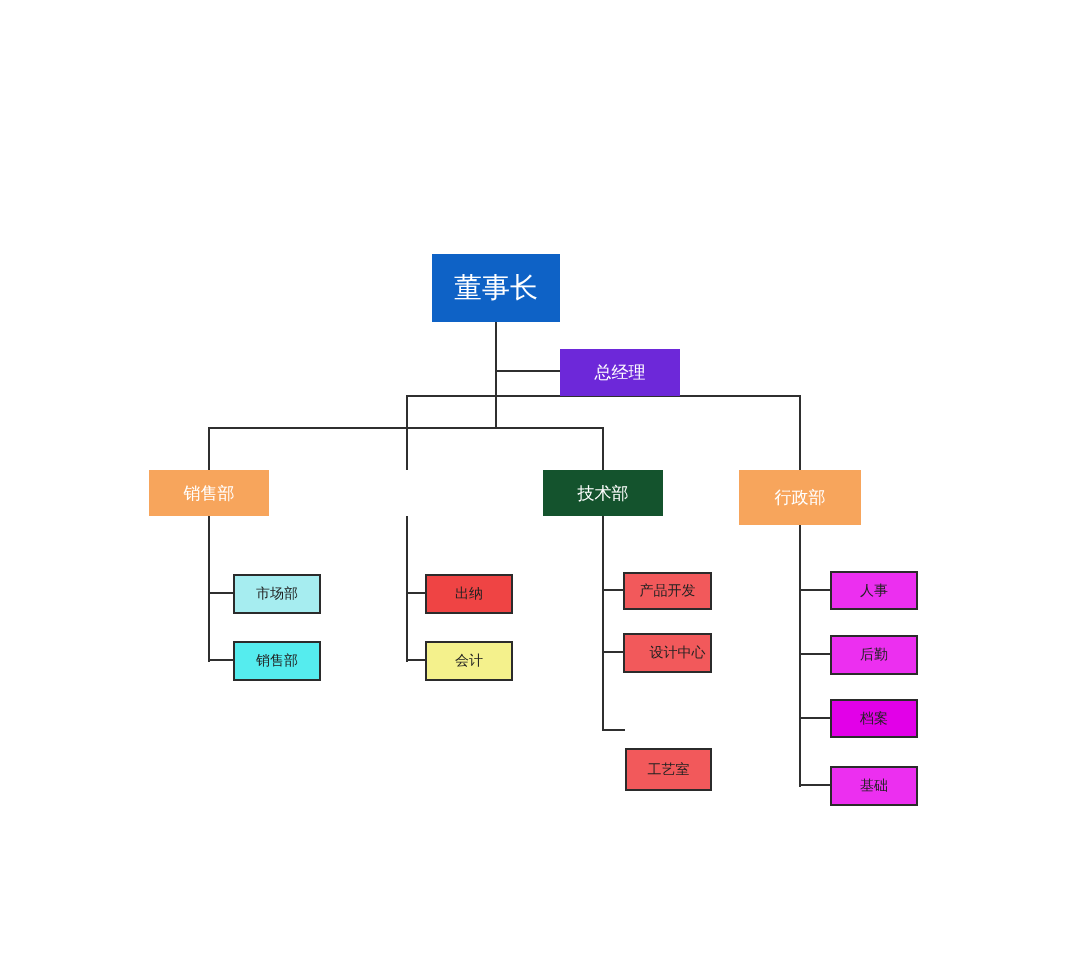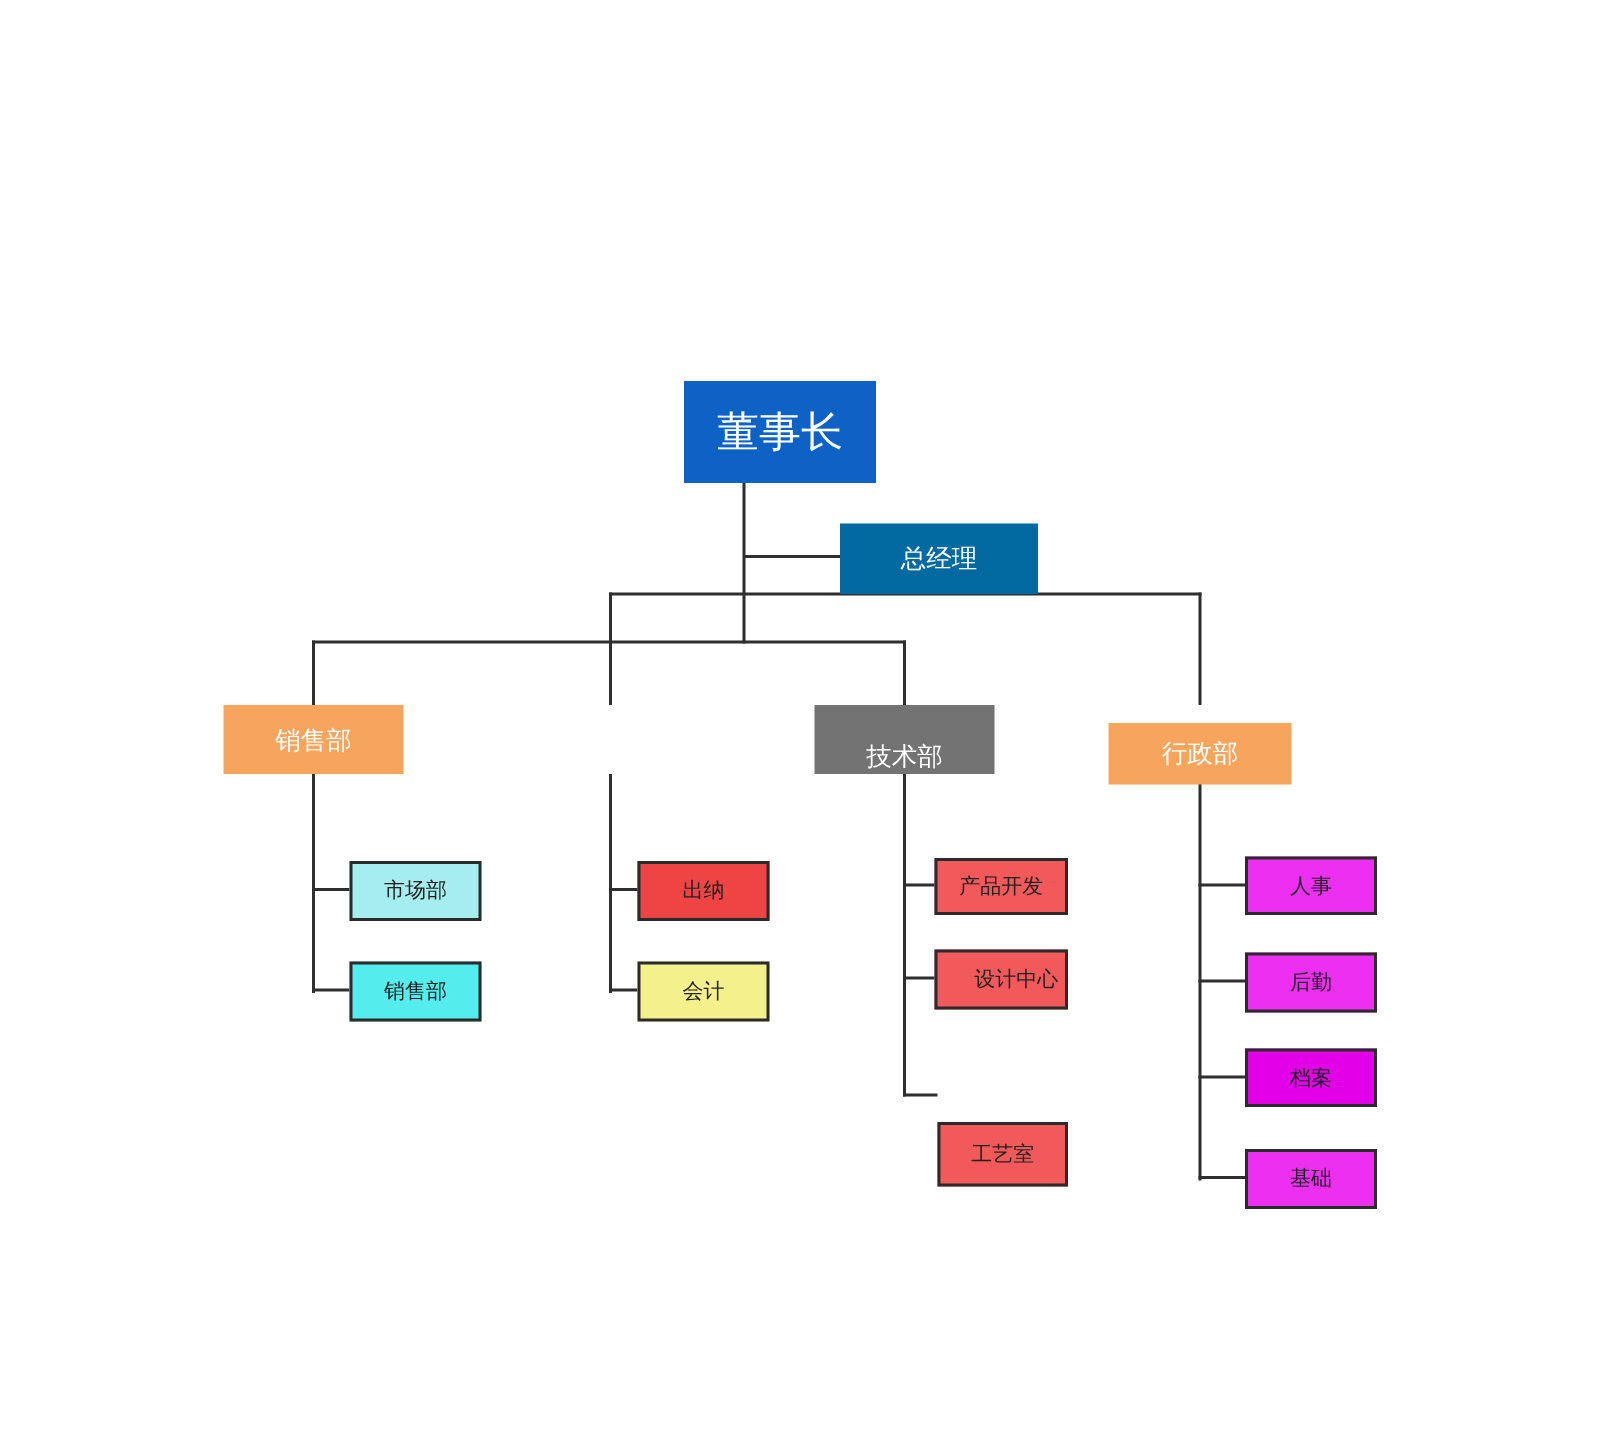--- a/index.html
+++ b/index.html
@@ -57,35 +57,35 @@
   <div class="line" style="left:406px;top:592px;width:19px;height:2px"></div>
   <div class="line" style="left:406px;top:659px;width:19px;height:2px"></div>
   <div class="line" style="left:602px;top:589px;width:21px;height:2px"></div>
   <div class="line" style="left:602px;top:651px;width:21px;height:2px"></div>
   <div class="line" style="left:602px;top:729px;width:23px;height:2px"></div>
   <div class="line" style="left:799px;top:589px;width:31px;height:2px"></div>
   <div class="line" style="left:799px;top:653px;width:31px;height:2px"></div>
   <div class="line" style="left:799px;top:717px;width:31px;height:2px"></div>
   <div class="line" style="left:799px;top:784px;width:31px;height:2px"></div>
 
-  <div class="node chairman" style="left: 432px; top: 254px; width: 128px; height: 68px; background: rgb(14, 98, 198); margin-left: 24px;">
+  <div class="node chairman" style="left: 432px; top: 254px; width: 128px; height: 68px; background: rgb(14, 98, 198);">
     <span>董事长</span>
   </div>
 
-  <div class="node parent" style="left: 560px; top: 349px; width: 132px; height: 47px; background: #0369a1;">
+  <div class="node parent" style="left: 560px; top: 349px; width: 120px; height: 47px; background: #6d28d9;">
     <span>总经理</span>
   </div>
 
   <div class="node parent" style="left: 149px; top: 470px; width: 120px; height: 46px; background: rgb(247, 165, 92);">
     <span>销售部</span>
   </div>
-  <div class="node parent" style="left: 543px; top: 470px; width: 120px; height: 46px; background: #737373; align-items: flex-end;">
+  <div class="node parent" style="left: 543px; top: 470px; width: 120px; height: 46px; background: #14532d;">
     <span>技术部</span>
   </div>
-  <div class="node parent" style="left: 739px; top: 482px; width: 122px; height: 41px; background: rgb(247, 165, 92);">
+  <div class="node parent" style="left: 739px; top: 470px; width: 122px; height: 55px; background: rgb(247, 165, 92);">
     <span>行政部</span>
   </div>
 
   <div class="node child" style="left: 233px; top: 574px; width: 88px; height: 40px; background: rgb(166, 237, 240);">
     <span>市场部</span>
   </div>
   <div class="node child" style="left: 233px; top: 641px; width: 88px; height: 40px; background: rgb(85, 236, 238);">
     <span>销售部</span>
   </div>
 

